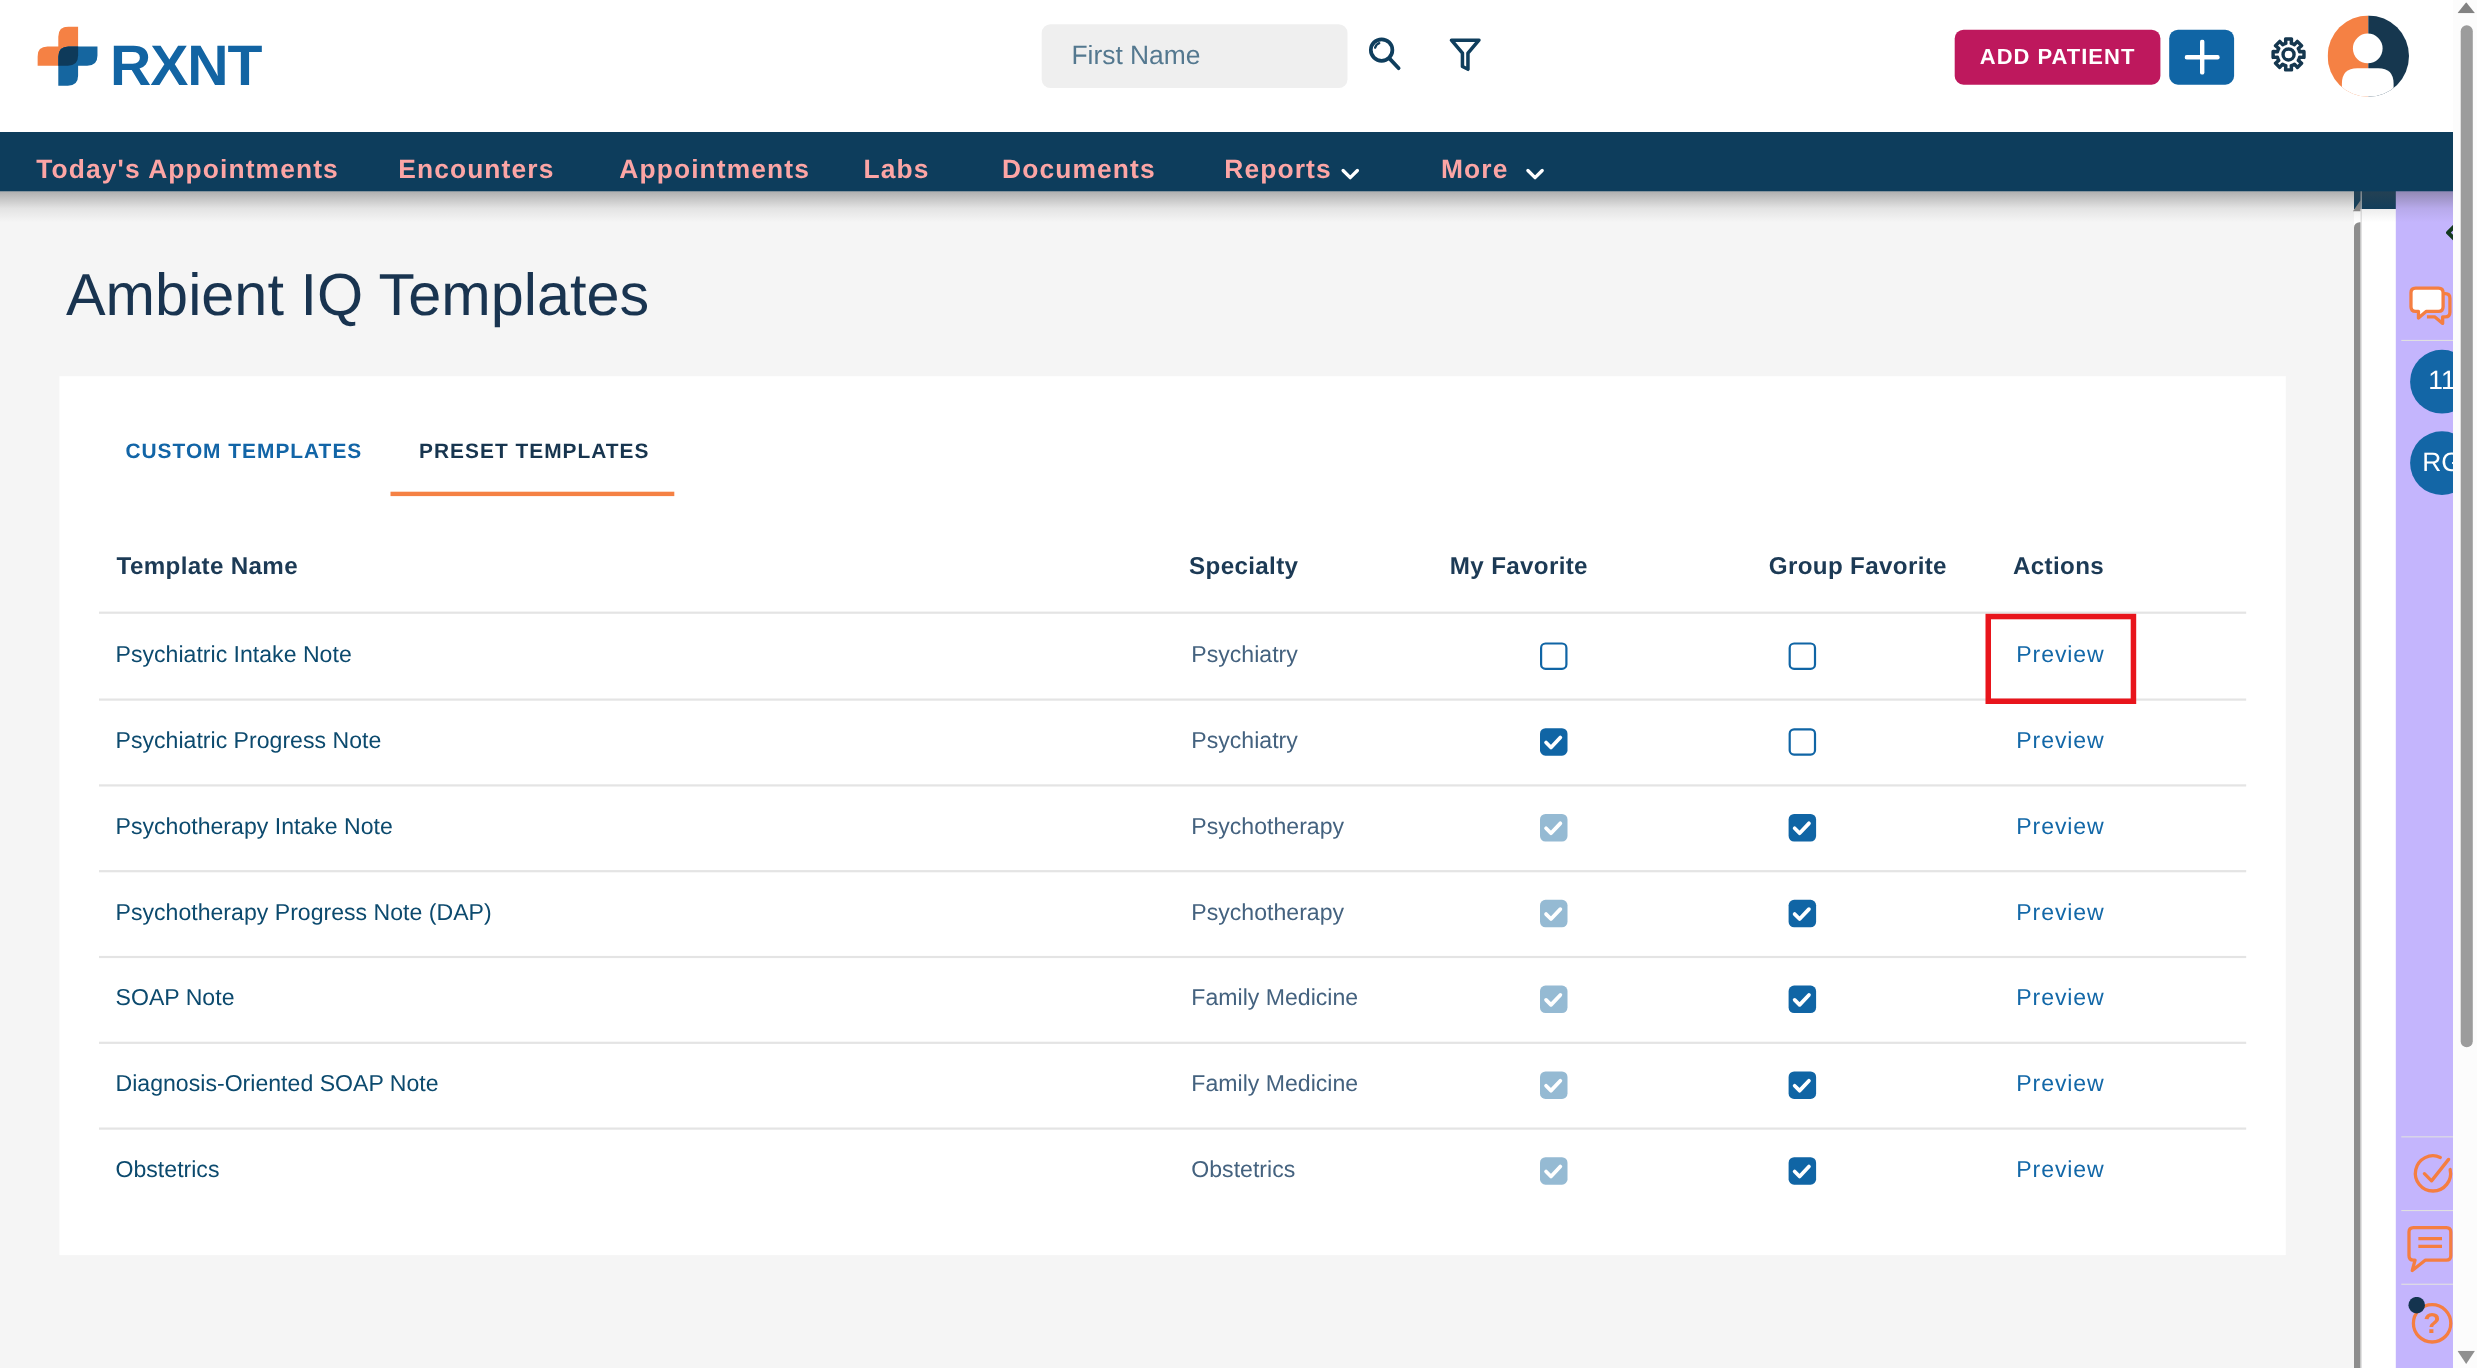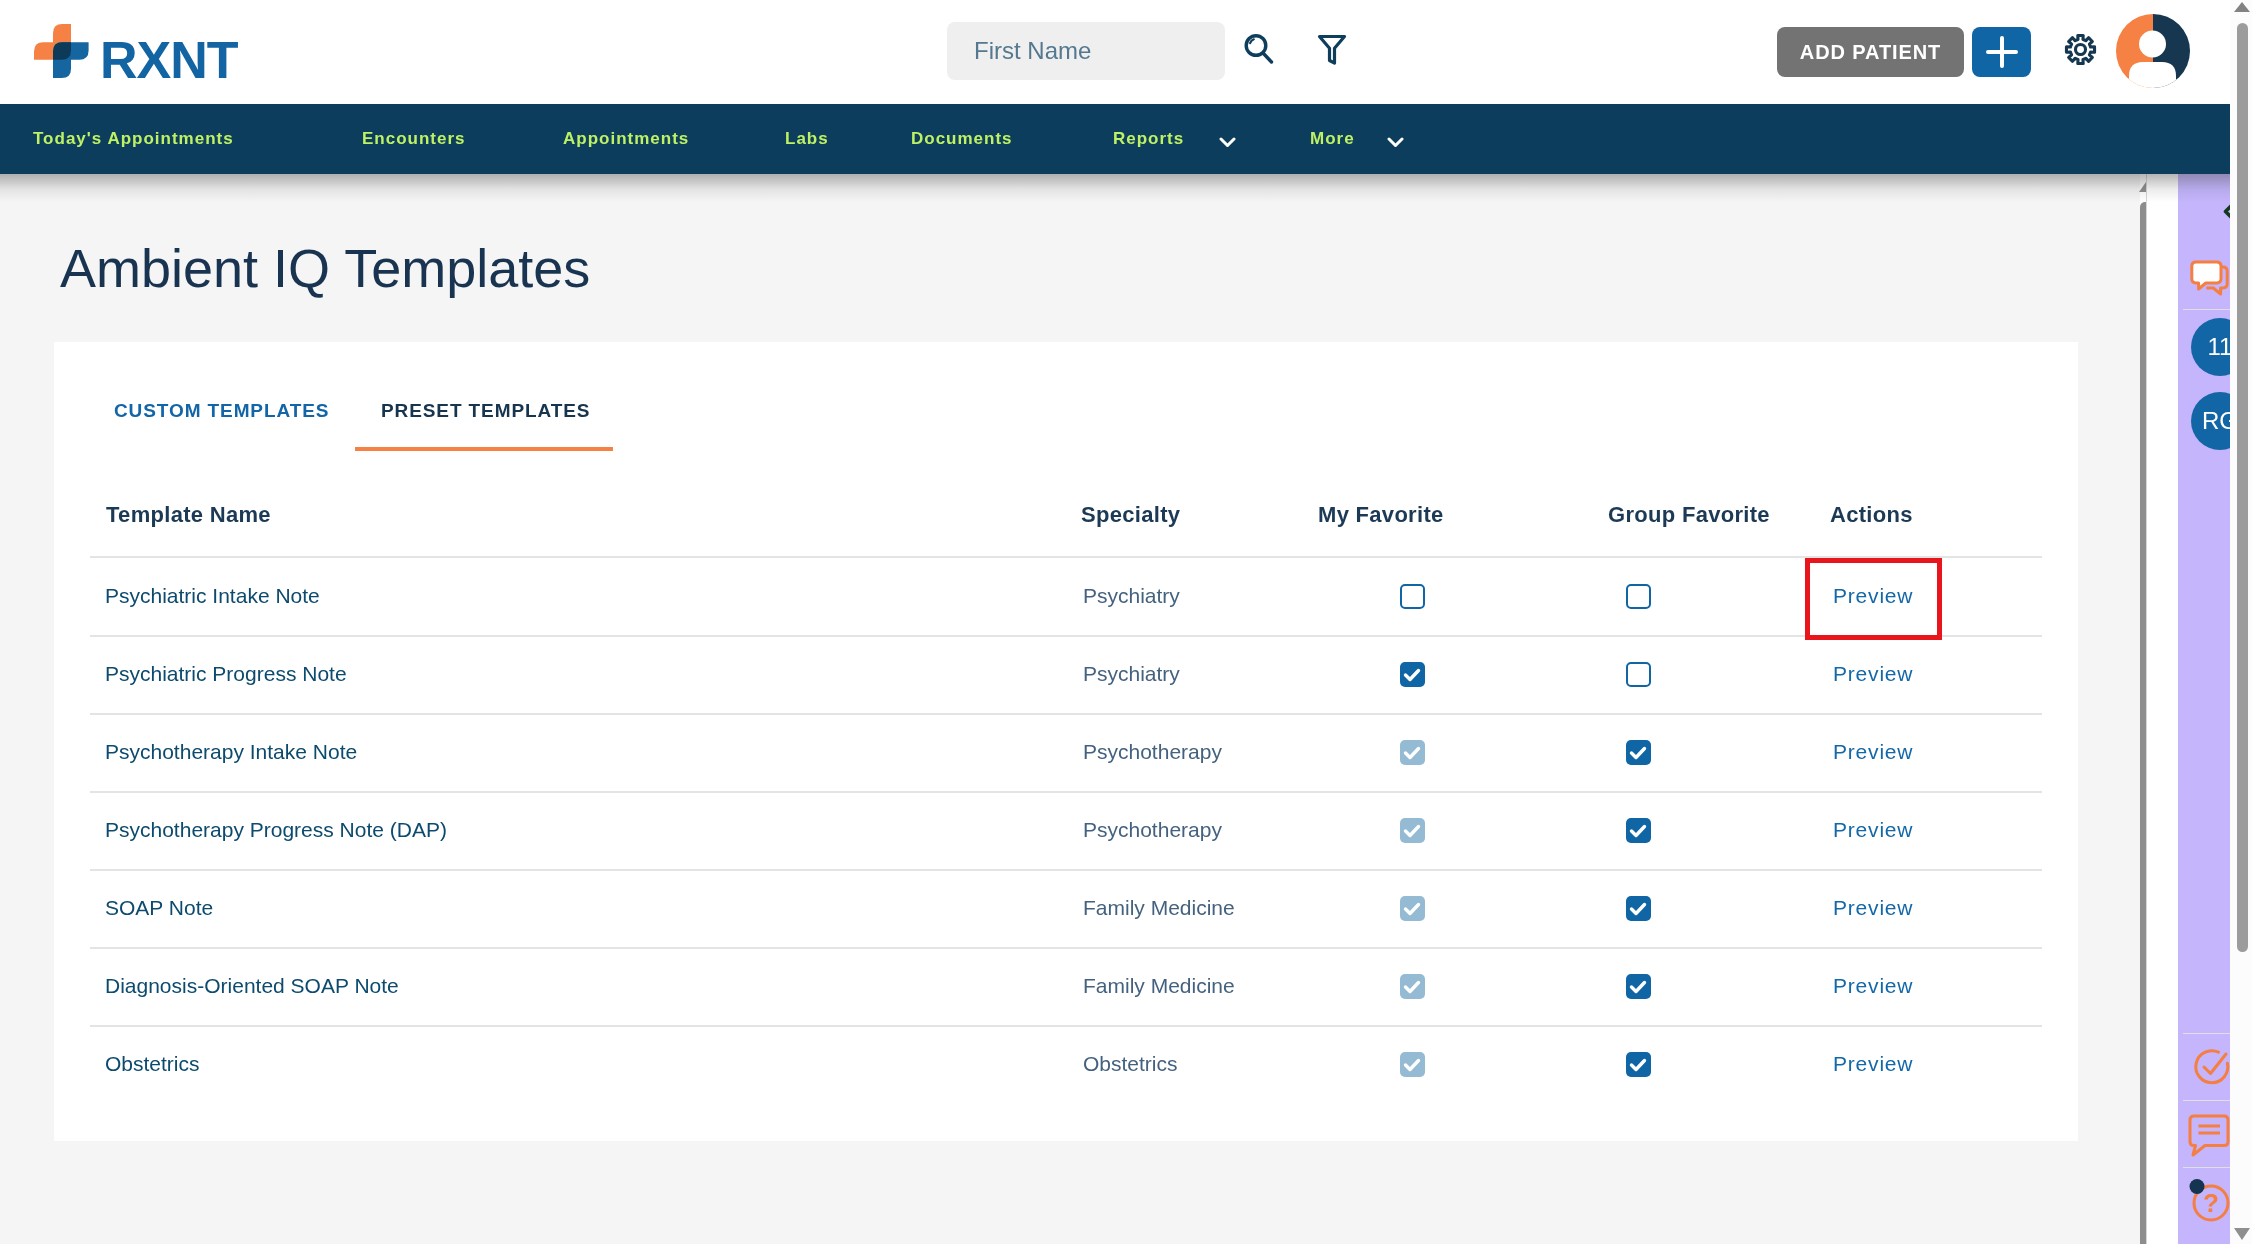--- a/index.html
+++ b/index.html
@@ -6,28 +6,28 @@
 html,body { width:2252px; height:1244px; overflow:hidden; background:#fff;
   font-family:"Liberation Sans", sans-serif; }
 .abs { position:absolute; }
 #page { position:relative; width:2252px; height:1244px; }
 
 
 #header { position:absolute; left:0; top:0; width:2252px; height:104px; background:#fff; }
 .input { position:absolute; top:22px; height:58px; background:#EFEFEF; border-radius:8px;
   color:#54788F; font-size:24px; line-height:58px; padding-left:27px; }
 #btn-add { position:absolute; left:1777px; top:27px; width:187px; height:50px;
-  background:#737373; border-radius:8px; color:#fff; font-size:20px; font-weight:bold;
+  background:#be185d; border-radius:8px; color:#fff; font-size:20px; font-weight:bold;
   letter-spacing:0.9px; text-align:center; line-height:50px; }
 #btn-plus { position:absolute; left:1972px; top:27px; width:59px; height:50px;
   background:#1065A5; border-radius:8px; }
 
 
-#nav { position:absolute; left:0; top:104px; width:2230px; height:70px; background:#0D3D5C;
-  color:#bef264; font-size:17px; font-weight:bold; letter-spacing:1px; }
+#nav { position:absolute; left:0; top:120px; width:2230px; height:70px; background:#0D3D5C;
+  color:#fca5a5; font-size:24px; font-weight:bold; letter-spacing:1px; }
 #nav .item { position:absolute; top:0; height:70px; line-height:70px; white-space:nowrap; }
 
 
 #main { position:absolute; left:0; top:174px; width:2140px; height:1070px; background:#F5F5F5; }
 #mainshadow { position:absolute; left:0; top:174px; width:2230px; height:28px;
   background:linear-gradient(to bottom, rgba(70,70,70,0.40), rgba(70,70,70,0.10) 55%, rgba(70,70,70,0)); z-index:5; }
 #title { position:absolute; left:60px; top:63px; font-size:54px; color:#193450;text-align:center; }
 #card { position:absolute; left:54px; top:168px; width:2024px; height:799px; background:#fff; }
 
 .tab { position:absolute; top:58px; font-size:19px; font-weight:bold; letter-spacing:0.9px; }

